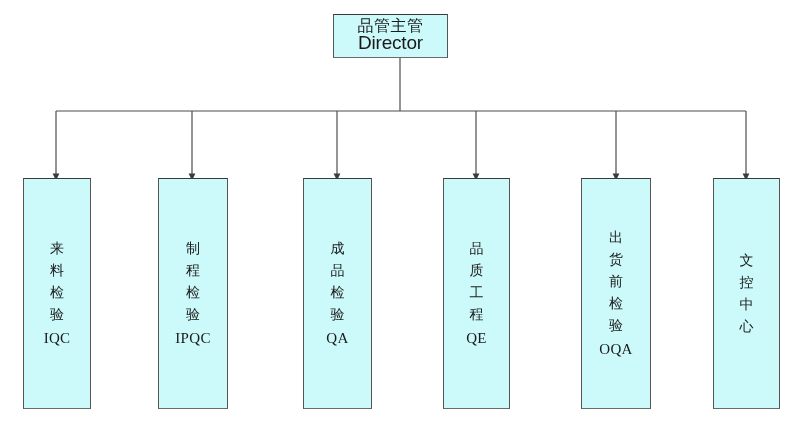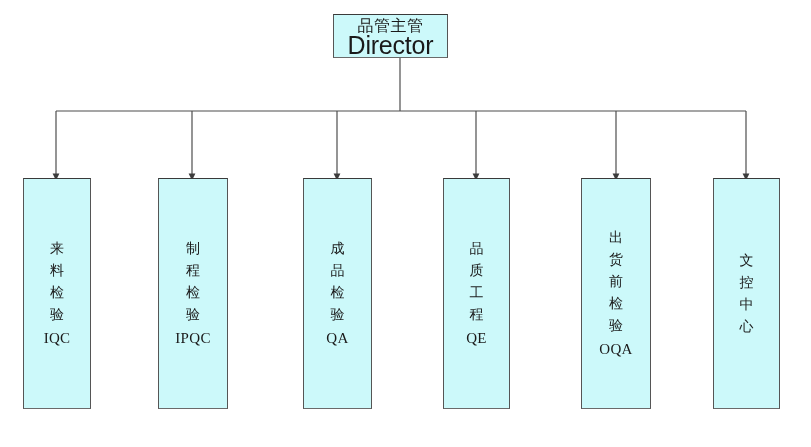--- a/index.html
+++ b/index.html
@@ -49,21 +49,21 @@
     white-space: nowrap;
   }
   .root-cn {
     display: block;
     font-size: 16px;
     letter-spacing: 0.5px;
   }
   .root-en {
     display: block;
     font-family: "Liberation Sans", "DejaVu Sans", sans-serif;
-    font-size: 25px;
+    font-size: 19px;
     letter-spacing: -0.2px;
     margin-top: -1px;
   }
 
   .node-leaf {
     display: flex;
     align-items: center;
     justify-content: center;
   }
   .leaf-text {

